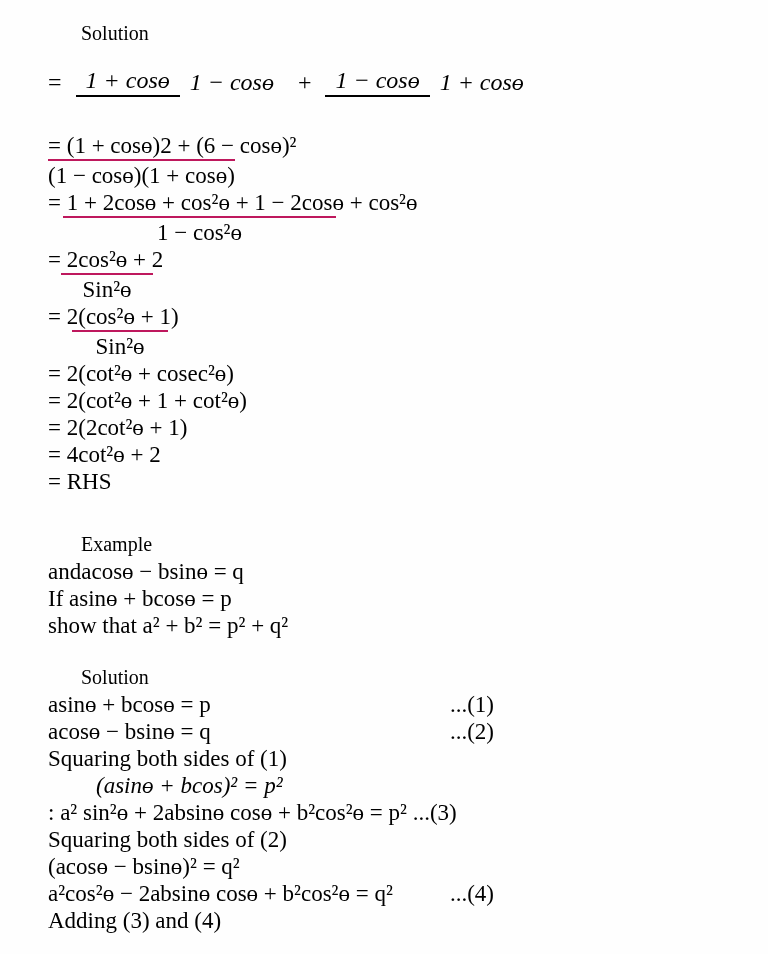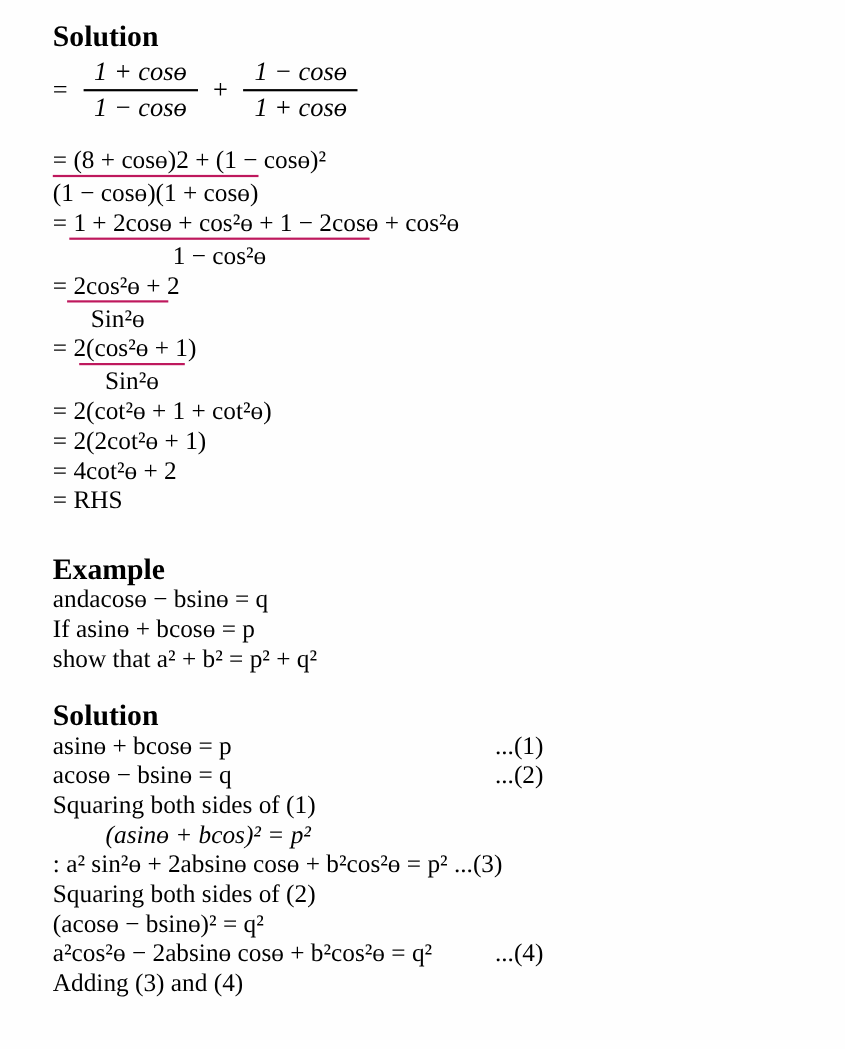--- a/index.html
+++ b/index.html
@@ -18,40 +18,41 @@
     height: 954px;
     box-sizing: border-box;
     padding: 20px 16px 0 48px;
     background: #fefefe;
     color: #000000;
     font-family: "Liberation Serif", "DejaVu Serif", "DejaVu Sans", serif;
     font-size: 23px;
     line-height: 27px;
   }
   .heading {
-    font-weight: 700;
-    font-size: 27px;
+    font-weight: 400;
+    font-size: 20px;
+    margin-left: 33px;
   }
   .line { white-space: nowrap; }
 
   
   .bigfrac-row {
     display: flex;
     align-items: center;
     gap: 14px;
     font-style: italic;
     font-size: 24px;
     margin-top: 4px;
     margin-bottom: 2px;
     height: 62px;
   }
   .bigfrac-row .eq, .bigfrac-row .plus { font-style: normal; }
   .frac {
     display: inline-flex;
-    flex-direction: column;
+    flex-direction: row;
     text-align: left;
     line-height: 26px;
   }
   .frac .num {
     border-bottom: 2px solid #000;
     padding: 0 10px 2px 10px;
   }
   .frac .den {
     padding: 2px 10px 0 10px;
   }
@@ -94,28 +95,29 @@
       <span class="den">1 − cosɵ</span>
     </span>
     <span class="plus">+</span>
     <span class="frac">
       <span class="num">1 − cosɵ</span>
       <span class="den">1 + cosɵ</span>
     </span>
   </div>
 
   <div class="steps">
-    <div class="line">= (8 + cosɵ)2 + (1 − cosɵ)²</div>
+    <div class="line">= (1 + cosɵ)2 + (6 − cosɵ)²</div>
     <div class="line den-line bar-a">(1 − cosɵ)(1 + cosɵ)</div>
     <div class="line">= 1 + 2cosɵ + cos²ɵ + 1 − 2cosɵ + cos²ɵ</div>
     <div class="line den-line bar-b">1 − cos²ɵ</div>
     <div class="line">= 2cos²ɵ + 2</div>
     <div class="line den-line bar-c">Sin²ɵ</div>
     <div class="line">= 2(cos²ɵ + 1)</div>
     <div class="line den-line bar-d">Sin²ɵ</div>
+    <div class="line">= 2(cot²ɵ + cosec²ɵ)</div>
     <div class="line">= 2(cot²ɵ + 1 + cot²ɵ)</div>
     <div class="line">= 2(2cot²ɵ + 1)</div>
     <div class="line">= 4cot²ɵ + 2</div>
     <div class="line">= RHS</div>
   </div>
 
   <div class="section-example">
     <div class="heading">Example</div>
     <div class="line">andacosɵ − bsinɵ = q</div>
     <div class="line">If asinɵ + bcosɵ = p</div>

